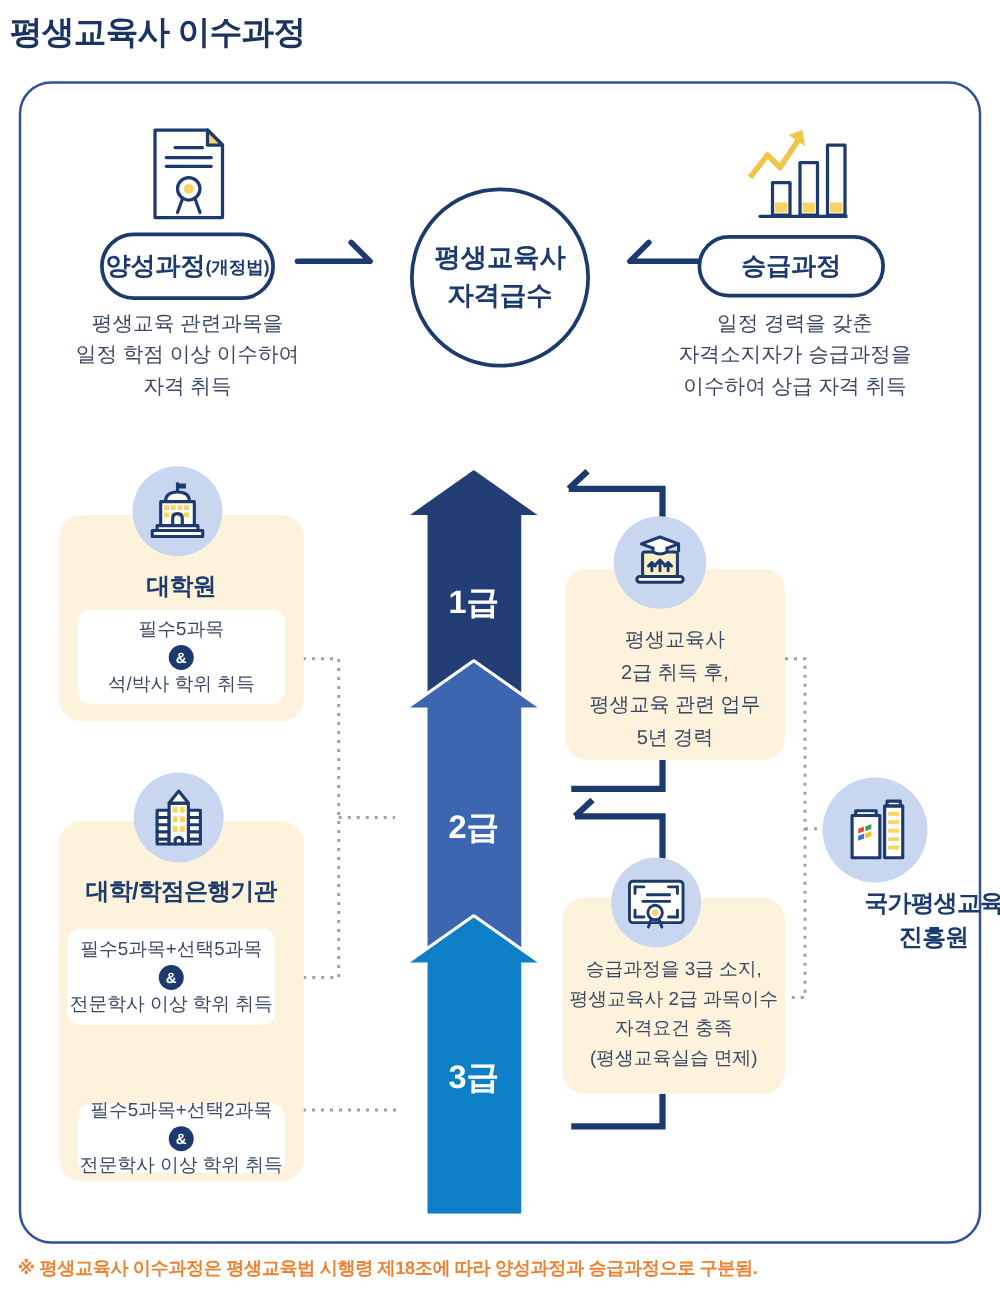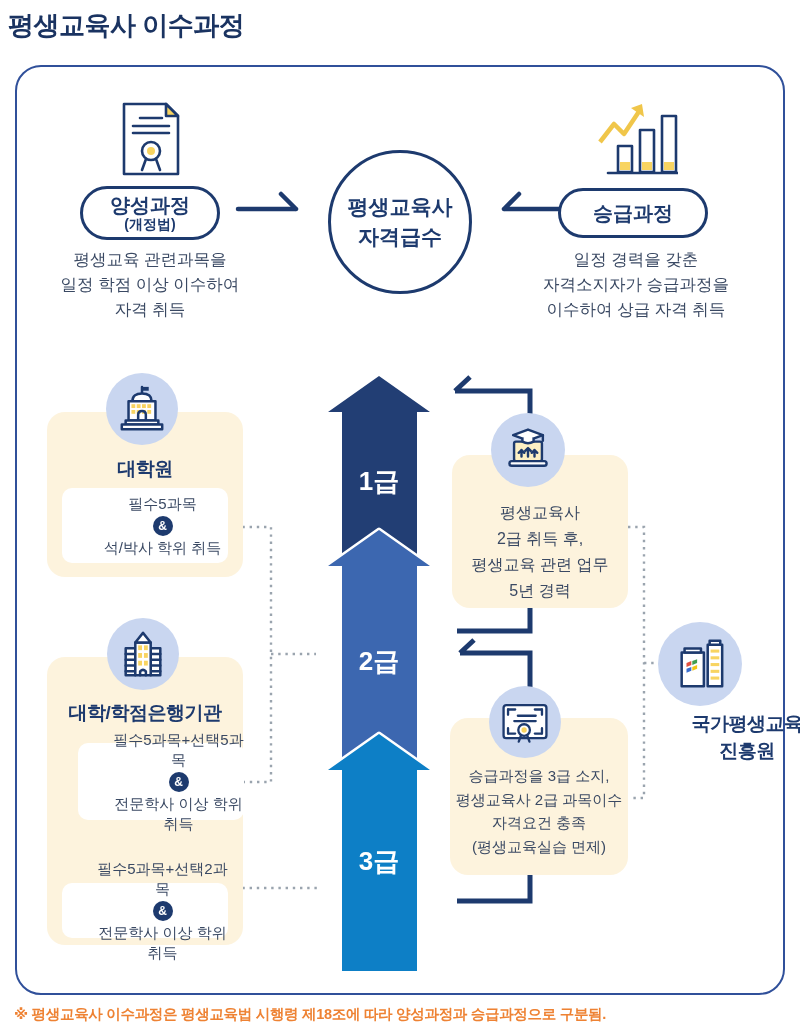--- a/index.html
+++ b/index.html
@@ -7,33 +7,33 @@
   body { font-family:"Liberation Sans","DejaVu Sans",sans-serif; }
   .canvas { position:relative; width:800px; height:1034px; background:#fff; overflow:hidden; }
 
   .page-title { position:absolute; left:8px; top:8px; font-size:26px; font-weight:800; color:#1a3361; letter-spacing:-0.5px; }
 
   .frame { position:absolute; left:15px; top:65px; width:770px; height:930px; border:2px solid #30509a; border-radius:26px; background:#fff; }
 
   .overlay { position:absolute; left:0; top:0; width:800px; height:1034px; pointer-events:none; z-index:1; }
 
   
-  .pill { position:absolute; border:3px solid #1d3a6e; border-radius:40px; background:#fff; display:flex; flex-direction:column; align-items:center; justify-content:center; z-index:2; }
+  .pill { position:absolute; border:3px solid #1d3a6e; border-radius:40px; background:#fff; display:flex; flex-direction:row; align-items:center; justify-content:center; z-index:2; }
   .pill .main { font-size:20px; font-weight:800; color:#1d3a6e; line-height:22px; }
   .pill .sub  { font-size:14px; font-weight:800; color:#1d3a6e; line-height:17px; }
   .desc { position:absolute; text-align:center; font-size:16.5px; color:#3a4963; line-height:25px; z-index:2; }
   .center-circle { position:absolute; left:328px; top:150px; width:144px; height:144px; border:3.5px solid #1d3a6e; border-radius:50%; background:#fff; display:flex; flex-direction:column; align-items:center; justify-content:center; z-index:2; }
   .center-circle div { font-size:21px; font-weight:800; color:#1d3a6e; line-height:30px; }
 
   .topicon { position:absolute; z-index:2; }
 
   
   .cream-card { position:absolute; background:#fdf3dd; border-radius:18px; z-index:2; }
   .card-title { position:absolute; width:196px; text-align:center; font-size:19px; font-weight:800; color:#1d3a6e; z-index:3; letter-spacing:-0.5px; }
-  .white-box { position:absolute; background:#fff; border-radius:10px; display:flex; flex-direction:column; align-items:center; justify-content:center; gap:2px; z-index:3; font-size:15px; color:#3a4963; line-height:20px; text-align:center;padding-left:35px; }
+  .white-box { position:absolute; background:#fff; border-radius:10px; display:flex; flex-direction:column; align-items:center; justify-content:center; gap:2px; z-index:3; font-size:15px; color:#3a4963; line-height:20px; text-align:center; }
   .amp-badge { width:20px; height:20px; border-radius:50%; background:#1d3a6e; color:#fff; font-size:12px; font-weight:700; display:flex; align-items:center; justify-content:center; }
 
   .icon-circle { position:absolute; background:#c9d6f0; border-radius:50%; display:flex; align-items:center; justify-content:center; z-index:4; }
 
   .right-card-text { position:absolute; text-align:center; font-size:16px; color:#3a4963; line-height:26px; z-index:3; }
   .right-card-text.small { font-size:15px; line-height:23.5px; }
 
   .agency-label { position:absolute; left:667px; top:710px; width:160px; text-align:center; font-size:19px; font-weight:800; color:#1d3a6e; line-height:27px; z-index:3; letter-spacing:-0.5px; }
 
   .arrow-stack { position:absolute; left:314px; top:371px; z-index:2; }
@@ -171,21 +171,21 @@
           <rect x="27" y="17" width="4" height="5"></rect>
         <rect x="21" y="25" width="4" height="5"></rect>
           <rect x="27" y="25" width="4" height="5"></rect>
         <rect x="21" y="33" width="4" height="5"></rect>
           <rect x="27" y="33" width="4" height="5"></rect>
       </g>
       <path class="nv" d="M23 48 V44 Q26 41 29 44 V48"></path>
     </svg>
   </div>
   <div class="card-title" style="left:47px; top:700px;text-align:center;">대학/학점은행기관</div>
-  <div class="white-box" style="left:78px; top:743px; width:166px; height:77px;">
+  <div class="white-box" style="left:54px; top:743px; width:166px; height:77px;">
     <div>필수5과목+선택5과목</div>
     <div class="amp-badge">&amp;</div>
     <div>전문학사 이상 학위 취득</div>
   </div>
   <div class="white-box" style="left:62px; top:857px; width:166px; height:55px;margin-top:26px;">
     <div>필수5과목+선택2과목</div>
     <div class="amp-badge">&amp;</div>
     <div>전문학사 이상 학위 취득</div>
   </div>
 

